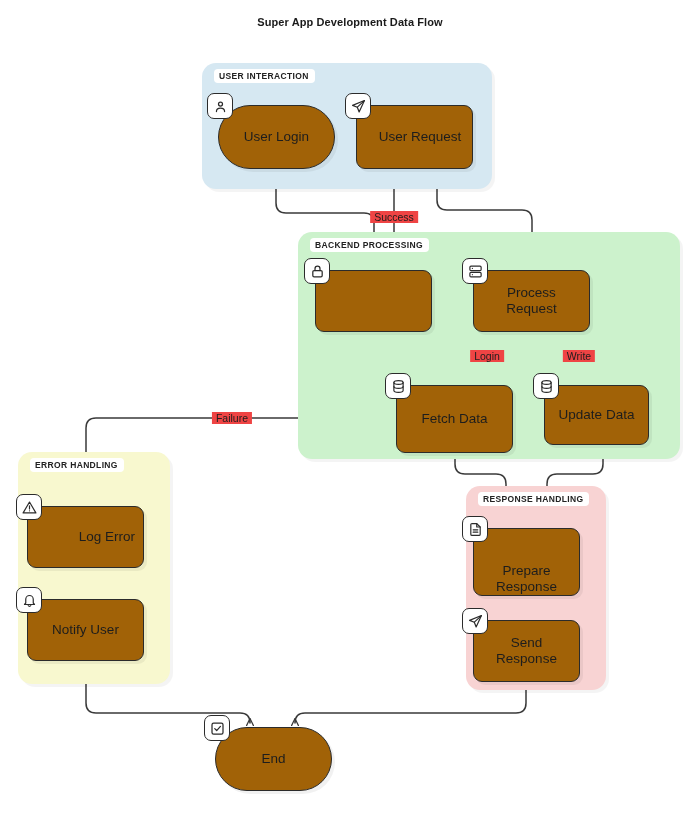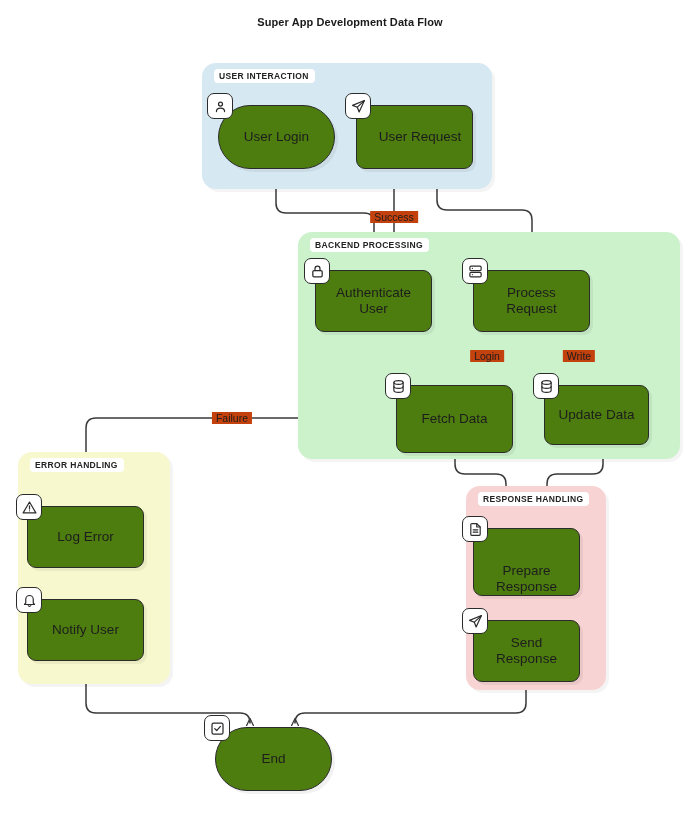--- a/index.html
+++ b/index.html
@@ -44,21 +44,21 @@
     padding: 2px 6px 2px 5px;
     font-size: 8.5px;
     font-weight: bold;
     letter-spacing: 0.35px;
     color: #222222;
     white-space: nowrap;
   }
   
   .node {
     position: absolute;
-    background: #4d7c0f;
+    background: #a16207;
     border: 1.6px solid #2b2b2b;
     box-sizing: border-box;
     display: flex;
     align-items: center;
     justify-content: center;
     text-align: center;
     font-size: 13.5px;
     color: #1d1d1d;
     line-height: 1.18;
     box-shadow: 3px 3px 0 rgba(0,0,0,0.055);
@@ -78,21 +78,21 @@
     border-radius: 7px;
     box-sizing: border-box;
     display: flex;
     align-items: center;
     justify-content: center;
   }
   .node-icon svg { display: block; }
   
   .edge-label {
     position: absolute;
-    background: #c2410c;
+    background: #ef4444;
     font-size: 10.5px;
     color: #1d1d1d;
     padding: 0 4px;
     white-space: nowrap;
     transform: translate(-50%, -50%);
   }
 </style>
 </head>
 <body>
 
@@ -162,22 +162,20 @@
     </span>
   <span class="node-label">User Request</span>
 </div>
 <div class="node rect" id="n2" style="left: 315px; top: 270px; width: 117px; height: 62px;">
   <span class="node-icon" id="ni2">
       <svg width="15" height="15" viewBox="0 0 24 24" fill="none" stroke="#2b2b2b" stroke-width="2" stroke-linecap="round" stroke-linejoin="round">
         <rect x="4.5" y="10.5" width="15" height="10" rx="2"></rect>
         <path d="M8 10.5V7.5a4 4 0 0 1 8 0v3"></path>
       </svg>
     </span>
-  <span class="node-label">Authenticate
-User</span>
 </div>
 <div class="node rect" id="n3" style="left: 473px; top: 270px; width: 117px; height: 62px;">
   <span class="node-icon" id="ni3">
       <svg width="15" height="15" viewBox="0 0 24 24" fill="none" stroke="#2b2b2b" stroke-width="1.9" stroke-linecap="round" stroke-linejoin="round">
         <rect x="3" y="3.5" width="18" height="7" rx="1.8"></rect>
         <rect x="3" y="13.5" width="18" height="7" rx="1.8"></rect>
         <circle cx="7" cy="7" r="0.9" fill="#2b2b2b" stroke="none"></circle>
         <circle cx="7" cy="17" r="0.9" fill="#2b2b2b" stroke="none"></circle>
       </svg>
     </span>
@@ -197,21 +195,21 @@
 <div class="node rect" id="n5" style="left: 544px; top: 385px; width: 105px; height: 60px;">
   <span class="node-icon" id="ni5">
       <svg width="15" height="15" viewBox="0 0 24 24" fill="none" stroke="#2b2b2b" stroke-width="1.9" stroke-linecap="round" stroke-linejoin="round">
         <ellipse cx="12" cy="5.6" rx="7.4" ry="3"></ellipse>
         <path d="M4.6 5.6v12.8c0 1.65 3.3 3 7.4 3s7.4-1.35 7.4-3V5.6"></path>
         <path d="M4.6 12c0 1.65 3.3 3 7.4 3s7.4-1.35 7.4-3"></path>
       </svg>
     </span>
   <span class="node-label">Update Data</span>
 </div>
-<div class="node rect" id="n6" style="left: 27px; top: 506px; width: 117px; height: 62px;">
+<div class="node rect" id="n6" style="left: 27px; top: 506px; width: 117px; height: 62px; justify-content: flex-end;">
   <span class="node-icon" id="ni6">
       <svg width="15" height="15" viewBox="0 0 24 24" fill="none" stroke="#2b2b2b" stroke-width="1.9" stroke-linecap="round" stroke-linejoin="round">
         <path d="M12 3.2 1.8 20.6h20.4z"></path>
         <path d="M12 9.3v5"></path>
         <circle cx="12" cy="17.4" r="0.95" fill="#2b2b2b" stroke="none"></circle>
       </svg>
     </span>
   <span class="node-label">Log Error</span>
 </div>
 <div class="node rect" id="n7" style="left: 27px; top: 599px; width: 117px; height: 62px;">

